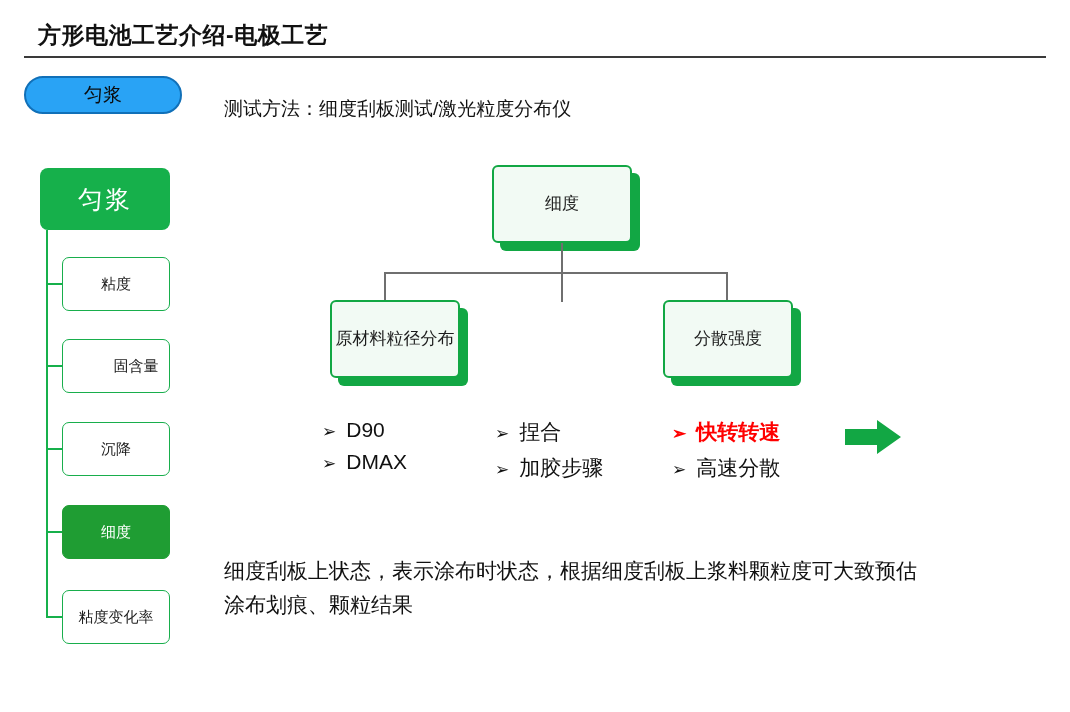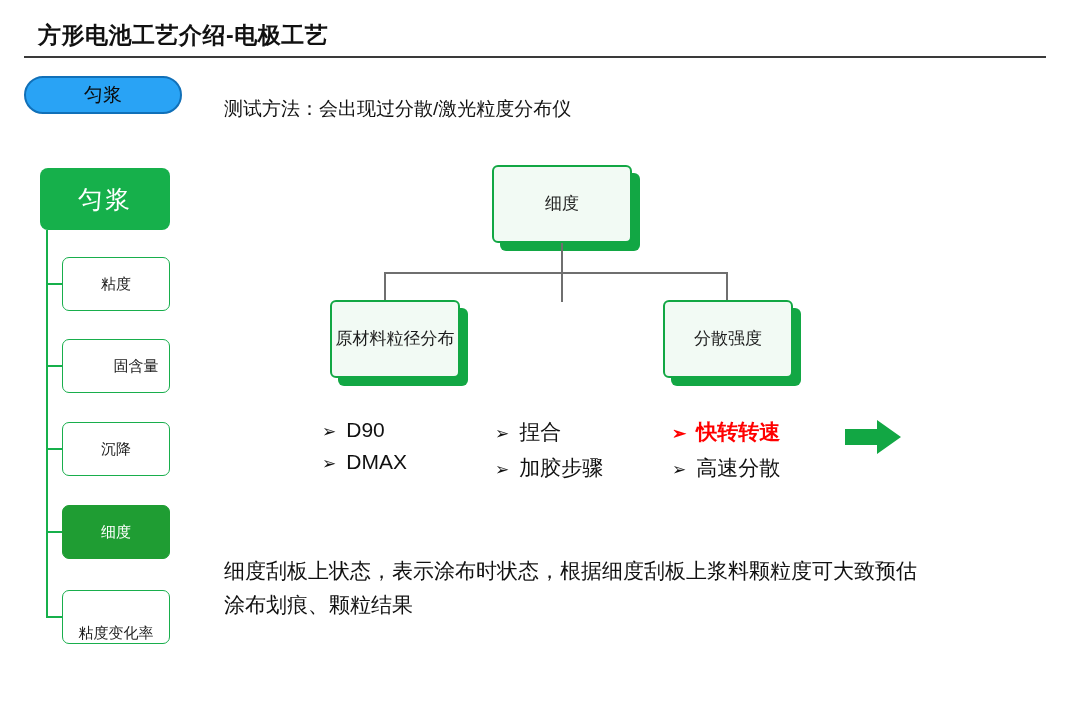--- a/index.html
+++ b/index.html
@@ -247,25 +247,25 @@
   <div class="tree-item" style="top:422px;">
     <span>沉降</span>
   </div>
 
   <div class="tree-connector" style="top:531px;"></div>
   <div class="tree-item active" style="top:505px;">
     <span>细度</span>
   </div>
 
   <div class="tree-connector" style="top:616px;"></div>
-  <div class="tree-item" style="top:590px;align-items:flex-end;">
+  <div class="tree-item" style="top:590px;">
     <span>粘度变化率</span>
   </div>
 
-  <div class="test-method">测试方法：会出现过分散/激光粒度分布仪</div>
+  <div class="test-method">测试方法：细度刮板测试/激光粒度分布仪</div>
 
   <div class="node" style="left:492px; top:165px; width:140px; height:78px;">
     <div class="shadow"></div>
     <div class="face">细度</div>
   </div>
 
   <div class="connector" style="left:561px; top:243px; width:2px; height:30px;"></div>
   <div class="connector" style="left:384px; top:272px; width:344px; height:2px;"></div>
   <div class="connector" style="left:384px; top:272px; width:2px; height:30px;"></div>
   <div class="connector" style="left:561px; top:272px; width:2px; height:30px;"></div>

